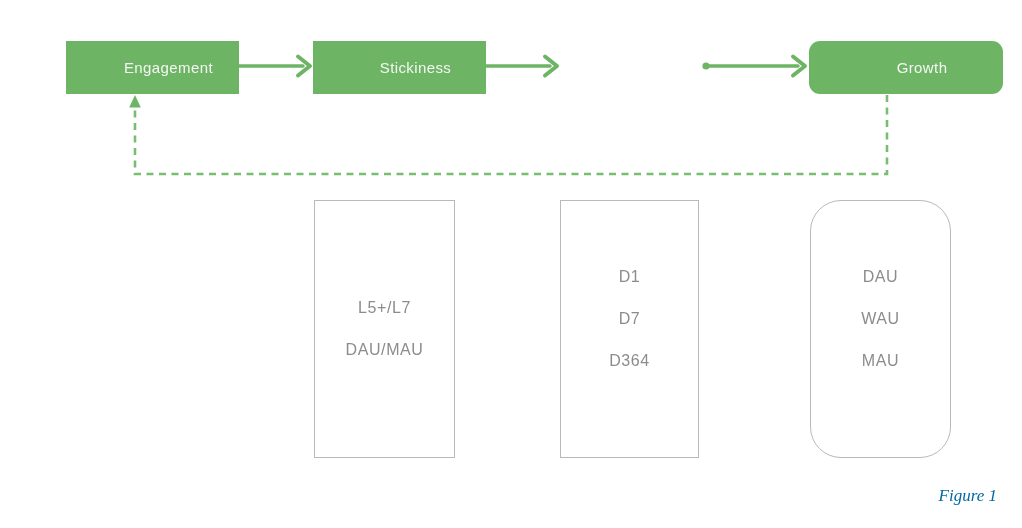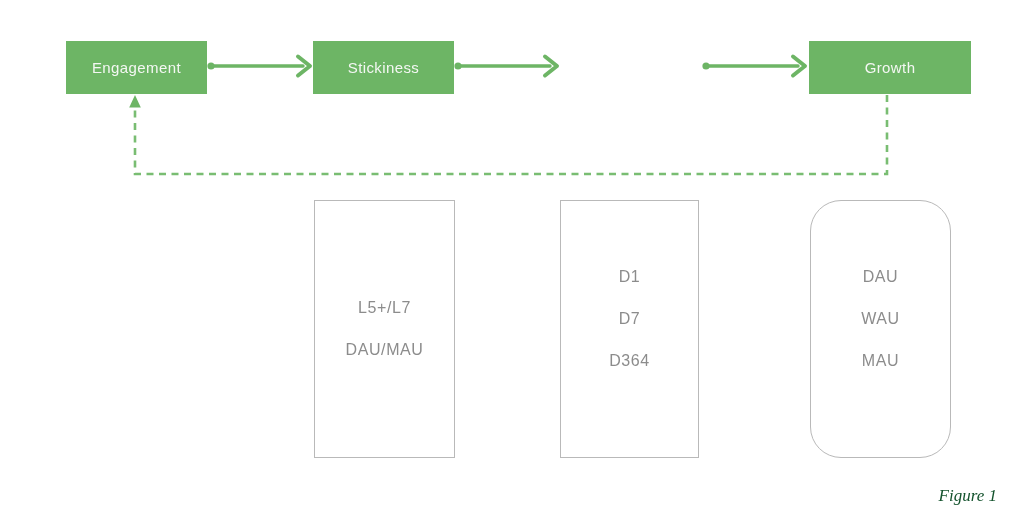--- a/index.html
+++ b/index.html
@@ -24,31 +24,32 @@
     pointer-events: none;
   }
   .stage {
     position: absolute;
     top: 41px;
     height: 53px;
     background: #6db565;
     display: flex;
     align-items: center;
     justify-content: center;
+    padding-left: 32px;
   }
   .stage span {
     color: #f4f7f3;
     font-size: 15px;
     letter-spacing: 0.4px;
     font-weight: 400;
   }
   .stage-1 { left: 66px;  width: 141px; }
   .stage-2 { left: 313px; width: 141px; justify-content: center; }
   .stage-3 { left: 562px; width: 140px; }
-  .stage-4 { left: 809px; width: 162px; }
+  .stage-4 { left: 809px; width: 162px; border-radius: 11px; }
 
   .mbox {
     position: absolute;
     top: 200px;
     height: 258px;
     background: #ffffff;
     border: 1px solid #b9b9b9;
     box-sizing: border-box;
     display: flex;
     flex-direction: column;
@@ -75,21 +76,21 @@
     line-height: 20px;
     white-space: nowrap;
   }
   .caption {
     position: absolute;
     top: 486px;
     right: 25px;
     font-family: "Liberation Serif", serif;
     font-style: italic;
     font-size: 17px;
-    color: #14532d;
+    color: #0369a1;
   }
 </style>
 </head>
 <body>
 
 <div class="canvas">
 
   <svg class="overlay" width="1022" height="528" viewBox="0 0 1022 528" xmlns="http://www.w3.org/2000/svg">
 
     <g stroke="#6db565" fill="none" stroke-linecap="round" stroke-linejoin="round">

